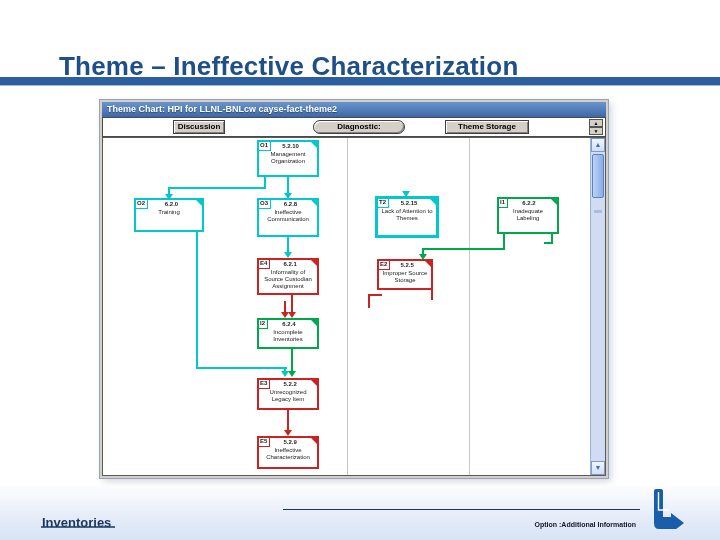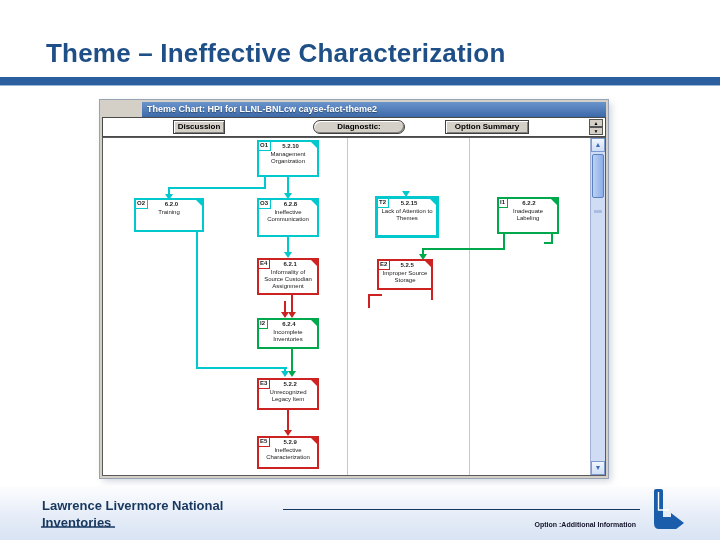--- a/index.html
+++ b/index.html
@@ -1,28 +1,28 @@
 <!DOCTYPE html>
 <html><head>
 <meta charset="utf-8">
 <style>
   html,body{margin:0;padding:0;background:#888;}
   .slide{position:relative;width:720px;height:540px;background:#ffffff;overflow:hidden;
          font-family:"Liberation Sans",sans-serif;}
   
-  .slide-title{position:absolute;left:44px;top:36px;margin:2px;font-size:26px;font-weight:bold;
+  .slide-title{position:absolute;left:44px;top:36px;margin:15px;font-size:26px;font-weight:bold;
                color:#1e4f87;letter-spacing:.2px;}
   .title-rule{position:absolute;left:0;top:77px;width:720px;height:8px;background:#2c5f9f;
               border-bottom:1px solid #9db8d9;}
   
   .app-window{position:absolute;left:100px;top:100px;width:508px;height:378px;background:#d4d0c8;
               padding:2px;box-sizing:border-box;box-shadow:0 0 0 1px #97a2b3,3px 3px 7px rgba(60,80,120,.25);}
   .titlebar{height:15px;background:linear-gradient(180deg,#6a94cc,#3c69a8);color:#fff;
             font-size:9px;font-weight:bold;line-height:15px;padding-left:5px;
-            text-shadow:0 1px 1px rgba(0,0,0,.4);white-space:nowrap;overflow:hidden;margin-left:40px;}
+            text-shadow:0 1px 1px rgba(0,0,0,.4);white-space:nowrap;overflow:hidden;}
   .toolbar{position:relative;height:20px;background:#ffffff;border:1px solid #4a4a4a;box-sizing:border-box;}
   .tb-btn{position:absolute;top:2px;height:14px;background:#d4d0c8;border:1px solid #403f3d;
           box-shadow:inset 1px 1px 0 #ffffff,inset -1px -1px 0 #808080;
           font-family:"Liberation Sans",sans-serif;font-size:8px;font-weight:bold;color:#000;
           padding:0;line-height:12px;}
   #btn-discussion{left:70px;width:52px;}
   #btn-diagnostic{left:210px;width:92px;border-radius:7px;}
   #btn-summary{left:342px;width:84px;}
   .spinner{position:absolute;right:2px;top:1px;width:14px;height:17px;}
   .spin{height:8px;background:#d4d0c8;border:1px solid #555;box-sizing:border-box;font-size:5px;
@@ -77,21 +77,21 @@
   <h1 class="slide-title">Theme – Ineffective Characterization</h1>
   <div class="title-rule"></div>
 
   <div class="app-window">
     <div class="titlebar">
       <span>Theme Chart: HPI for LLNL-BNLcw cayse-fact-theme2</span>
     </div>
     <div class="toolbar">
       <button class="tb-btn" id="btn-discussion">Discussion</button>
       <button class="tb-btn" id="btn-diagnostic">Diagnostic:</button>
-      <button class="tb-btn" id="btn-summary">Option Summary</button>
+      <button class="tb-btn" id="btn-summary">Theme Storage</button>
       <div class="spinner">
         <div class="spin">▲</div>
         <div class="spin">▼</div>
       </div>
     </div>
     <div class="chart-viewport">
       <div class="canvas" id="diagram-layer">
           <div class="col-divider" style="left: 244px;"></div>
           <div class="col-divider" style="left: 366px;"></div>
           <div class="seg" style="left: 161px; top: 38px; width: 2px; height: 12px; background: rgb(0, 200, 204);"></div>
@@ -208,21 +208,20 @@
       <div class="vscroll">
         <div class="sbtn up">▲</div>
         <div class="sthumb"></div>
         <div class="smark"></div>
         <div class="sbtn down">▼</div>
       </div>
     </div>
   </div>
 
   <div class="footer">
-    <div class="org1">Lawrence Livermore National</div>
     <div class="org2">Inventories</div>
     <div class="doc-artifact"></div>
     <div class="foot-rule"></div>
     <div class="option-text">Option :Additional Information</div>
     <svg class="logo" width="40" height="42" viewBox="0 0 40 42">
       <rect x="10" y="2" width="9" height="24" rx="2" fill="#1a5dab"></rect>
       <path d="M10 20 h9 v10 h8 v-4 l13 10 -13 10 v-4 h-12 q-5 0 -5 -6 z" fill="#1a5dab"></path>
       <path d="M14.5 5 V23 H25" stroke="#ffffff" stroke-width="1.4" fill="none"></path>
     </svg>
     <div class="page-num">23</div>

